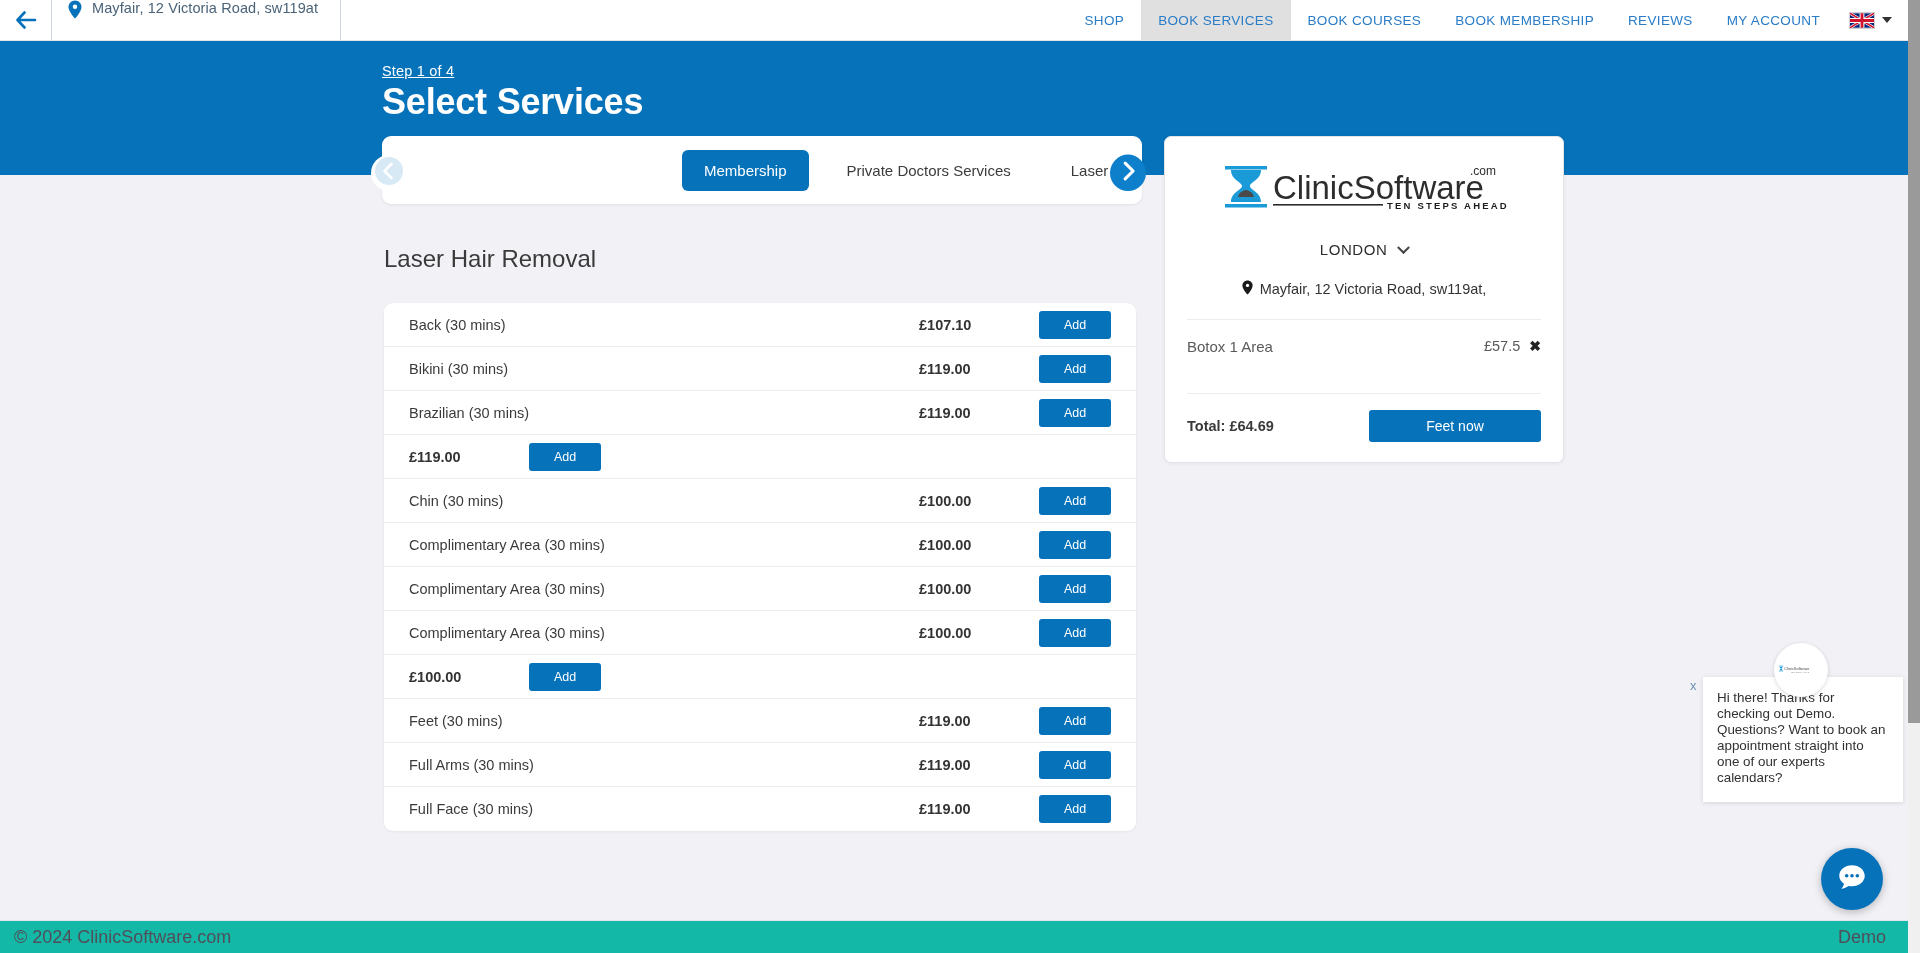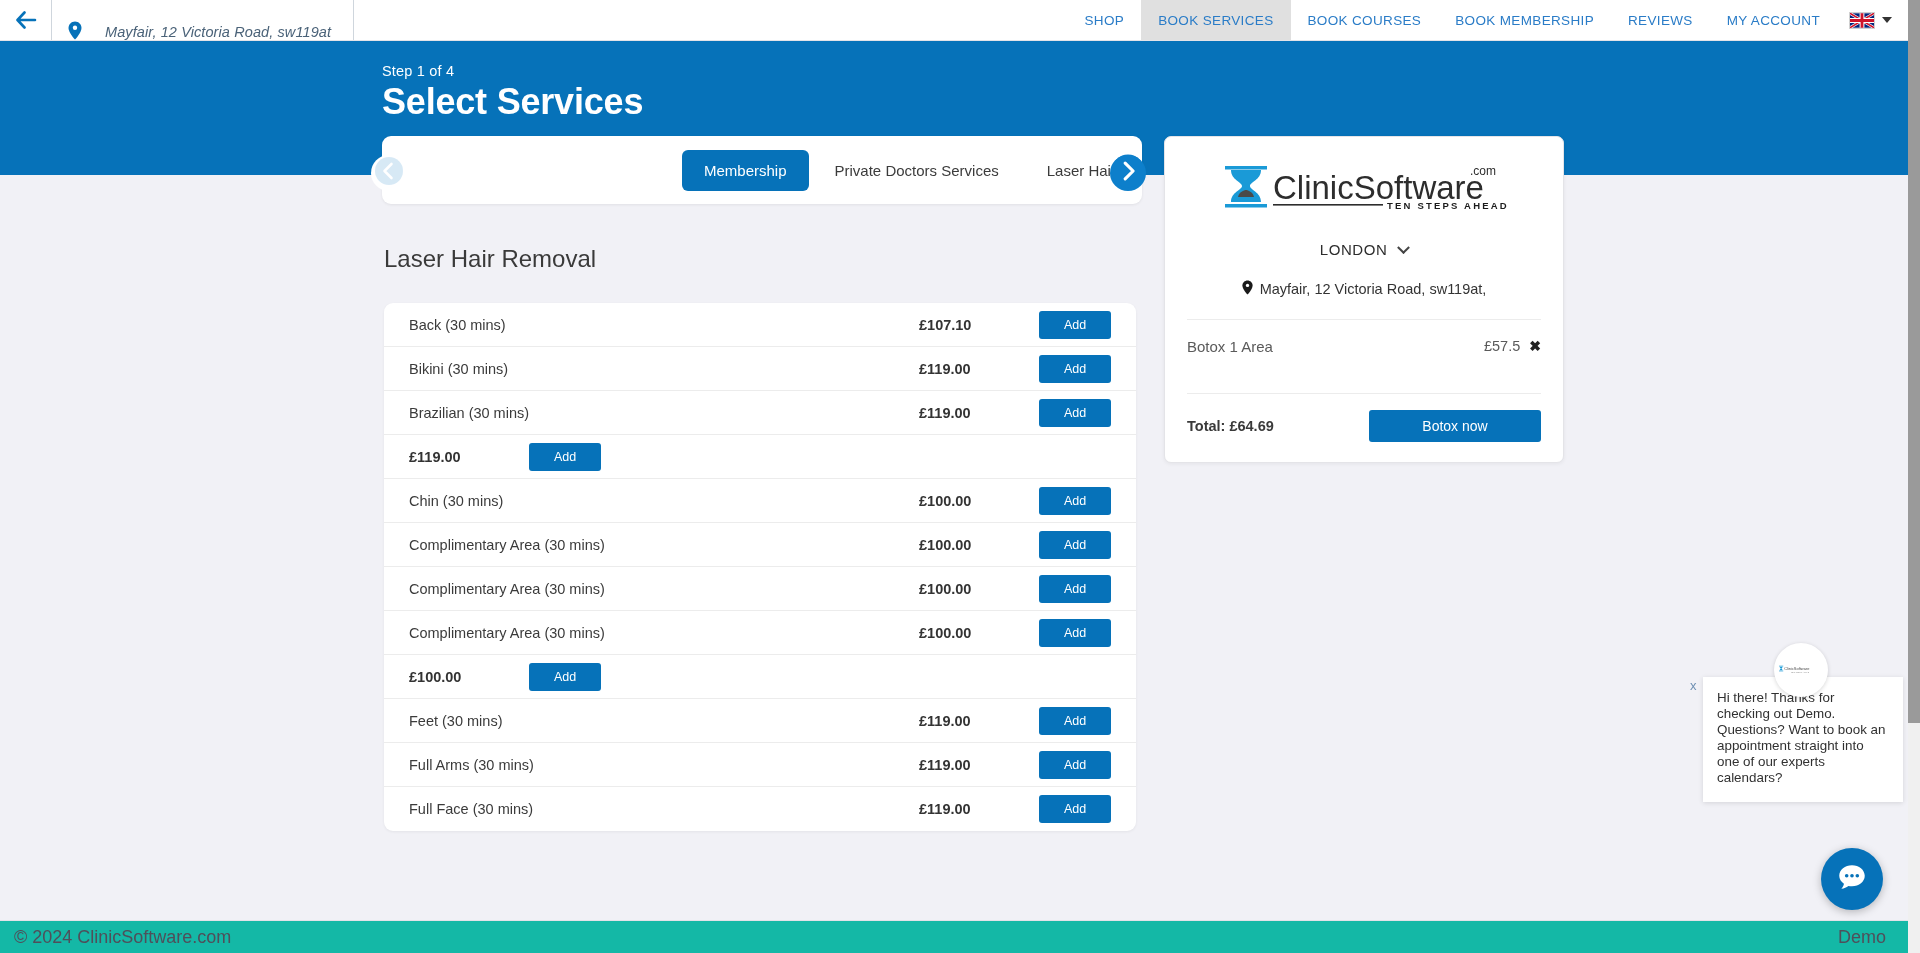--- a/index.html
+++ b/index.html
@@ -17,25 +17,24 @@
     background: #ffffff;
     display: flex; align-items: stretch;
     border-bottom: 1px solid #e3e3e8;
   }
   .nav-back {
     width: 52px; display: flex; align-items: center; justify-content: center;
     border-right: 1px solid #cfd6dd; cursor: pointer;
   }
   .nav-back svg { display: block; }
   .nav-loc {
-    display: flex; align-items: flex-end; gap: 23px;
+    display: flex; align-items: flex-start; gap: 10px;
     padding: 0 22px 0 16px;
     border-right: 1px solid #cfd6dd;
     cursor: pointer;
-    font-style: italic;
   }
   .nav-loc .pin { display: flex; align-items: center; }
   .nav-loc .loctext {
     font-size: 14.5px; color: #4a6278; letter-spacing: .1px;
     white-space: nowrap;
   }
   .nav-spacer { flex: 1; }
   .nav-menu { display: flex; align-items: stretch; }
   .nav-item {
     display: flex; align-items: center; padding: 0 17px;
@@ -57,38 +56,38 @@
     border-top: 6px solid #333;
   }
 
   
   #hero {
     position: absolute; top: 41px; left: 0; width: 1908px; height: 134px;
     background: #0672b9;
   }
   #hero .step {
     position: absolute; left: 382px; top: 22px;
-    color: #ffffff; font-size: 14.5px; letter-spacing: .2px;
+    color: #ffffff; font-size: 14.5px; letter-spacing: .2px; text-decoration: underline;
   }
   #hero .bigtitle {
     position: absolute; left: 382px; top: 40px;
     color: #ffffff; font-size: 36px; font-weight: bold; letter-spacing: -.2px;
   }
 
   
   #carousel {
     position: absolute; left: 382px; top: 136px;
     width: 760px; height: 68px;
     background: #ffffff; border-radius: 9px;
     box-shadow: 0 1px 3px rgba(0,0,0,.07);
     display: flex; align-items: center;
     overflow: hidden;
   }
   .tabstrip {
-    display: flex; align-items: center; gap: 4px;
+    display: flex; align-items: center; gap: 16px;
     margin-left: 300px;
   }
   .tab {
     font-size: 15px; color: #3b3b3b; padding: 12px 22px;
     white-space: nowrap; cursor: pointer; border-radius: 6px;
   }
   .tab.active { background: #0672b9; color: #fff; }
   .carousel-arrow {
     position: absolute; top: 155px;
     width: 36px; height: 36px; border-radius: 50%;
@@ -393,21 +392,21 @@
   <div class="cart-line">
     <span class="nm">Botox 1 Area</span>
     <span class="pr">£57.5</span>
     <span class="rm">✖</span>
   </div>
 
   <div class="cart-hr"></div>
 
   <div class="cart-foot">
     <span class="cart-total">Total: £64.69</span>
-    <button class="btn-book">Botox now</button>
+    <button class="btn-book">Feet now</button>
   </div>
 </div>
 
 <div id="chat-avatar">
   <svg width="46" height="18" viewBox="0 0 140 30">
     <rect x="3" y="2" width="13" height="2" fill="#1a9ad7"></rect>
     <path d="M5 5 h9 c0 3 -3.5 4 -3.5 5.5 s3.5 2.5 3.5 5.5 h-9 c0 -3 3.5 -4 3.5 -5.5 s-3.5 -2.5 -3.5 -5.5z" fill="#1a9ad7"></path>
     <rect x="3" y="17" width="13" height="2" fill="#1a9ad7"></rect>
     <text x="19" y="16" font-family="'Liberation Sans',sans-serif" font-size="12" fill="#4a4a4a">ClinicSoftware</text>
     <text x="40" y="25" font-family="'Liberation Sans',sans-serif" font-size="4.4" letter-spacing="1" fill="#6a6a6a">TEN STEPS AHEAD</text>

